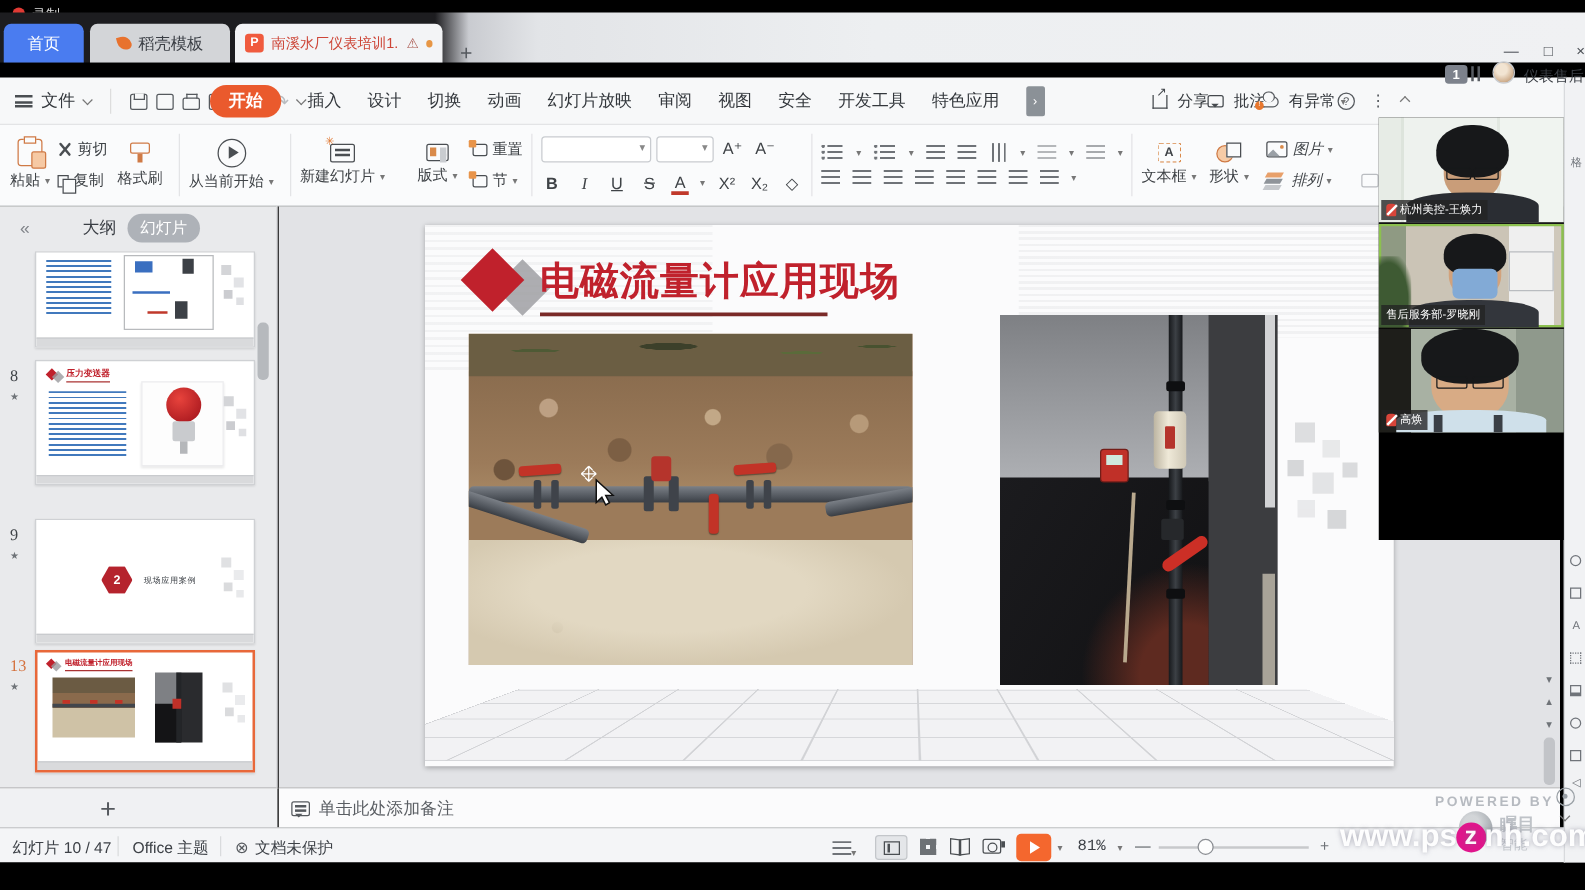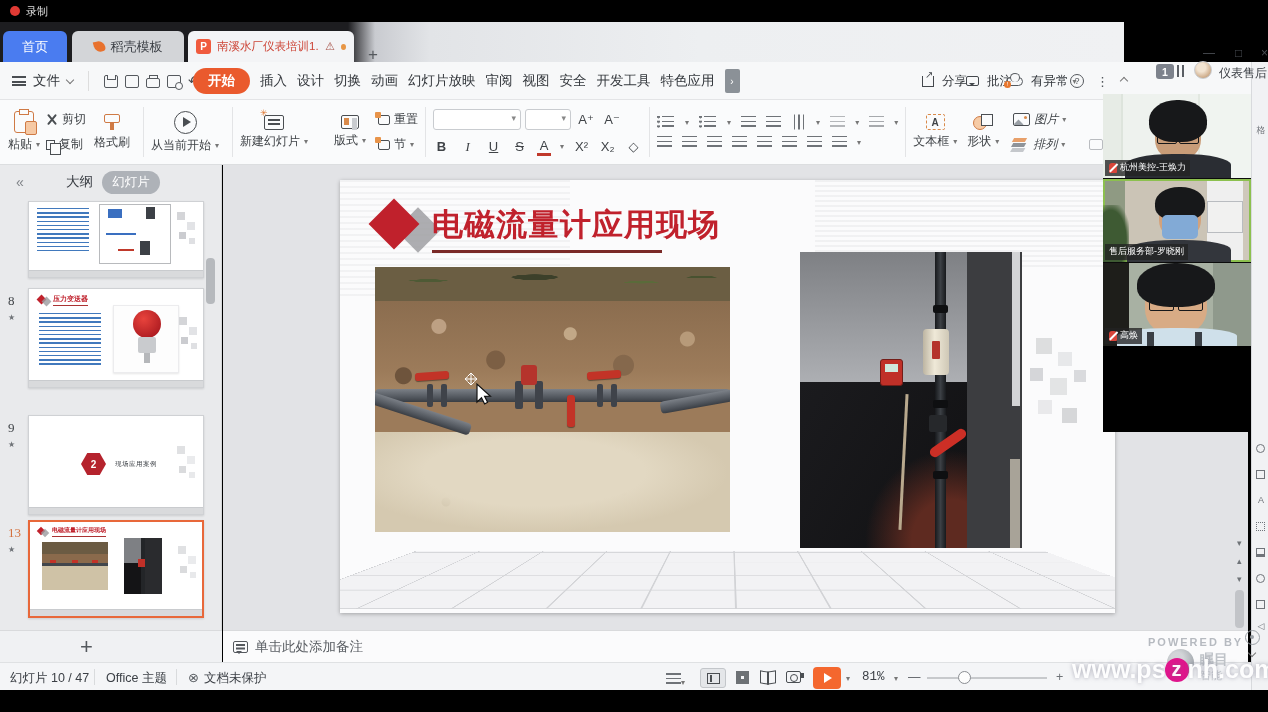--- a/index.html
+++ b/index.html
@@ -2,21 +2,21 @@
 <html><head>
 <meta charset="utf-8">
 <style>
   *{margin:0;padding:0;box-sizing:border-box;}
   html,body{width:1268px;height:712px;overflow:hidden;background:#000;font-family:"Liberation Sans","DejaVu Sans",sans-serif;}
   
   #recbar{position:absolute;left:0;top:0;width:1268px;height:22px;background:#000;display:flex;align-items:center;gap:6px;padding-left:10px;z-index:5;}
   #recbar .dot{width:10px;height:10px;border-radius:50%;background:#e03a34;}
   #recbar .lbl{color:#ddd;font-size:11px;}
   
-  #tabbar{position:absolute;left:0;top:22px;width:1124px;height:40px;background:linear-gradient(90deg,#1d1d20 0,#1d1d20 348px,#c9cbd0 375px,#e2e4e7 430px,#edeff1 700px,#f0f1f3 100%);z-index:5;}
+  #tabbar{position:absolute;left:0;top:10px;width:1268px;height:40px;background:linear-gradient(90deg,#1d1d20 0,#1d1d20 348px,#c9cbd0 375px,#e2e4e7 430px,#edeff1 700px,#f0f1f3 100%);z-index:5;}
   .tab{position:absolute;top:9px;height:31px;border-radius:6px 6px 0 0;display:flex;align-items:center;justify-content:center;font-size:13px;gap:6px;padding:0 8px;}
   #tab-home{left:3px;width:64px;background:#4a7cf0;color:#fff;}
   #tab-shell{left:72px;width:112px;background:#d3d5d8;color:#3a3e44;}
   .leaf{width:11px;height:11px;background:#e8722e;border-radius:0 70% 4px 70%;transform:rotate(-15deg);}
   #tab-doc{left:188px;width:166px;background:#f3f4f6;color:#cd4537;font-size:11.5px;justify-content:flex-start;}
   .plogo{min-width:15px;height:15px;background:#f05b3e;border-radius:3px;color:#fff;font-size:10px;font-weight:bold;display:flex;align-items:center;justify-content:center;}
   #tab-doc .fname{white-space:nowrap;overflow:hidden;max-width:104px;}
   #tab-doc .warn{color:#a8544a;font-size:11px;}
   #tab-doc .odot{width:6px;height:6px;border-radius:50%;background:#e79645;}
   #tab-new{position:absolute;left:368px;top:26px;font-size:17px;color:#55595e;line-height:14px;}
@@ -272,21 +272,21 @@
     <span class="msep"></span>
     <span class="qicon save"></span>
     <span class="qicon"></span>
     <span class="qicon printer"></span>
     <span class="qicon preview"></span>
     <span class="arrowch">↶</span>
       <span class="dd">▾</span>
     <span class="arrowch" style="color:#b9bcc0;">↷</span>
     <span class="chev" style="margin-top:-3px;"></span>
   </div>
-  <div class="mrow" style="left:193px;gap:10px;">
+  <div class="mrow" style="left:168px;gap:21px;">
     <span class="mtab active">开始</span>
     <span class="mtab">插入</span>
     <span class="mtab">设计</span>
     <span class="mtab">切换</span>
     <span class="mtab">动画</span>
     <span class="mtab">幻灯片放映</span>
     <span class="mtab">审阅</span>
     <span class="mtab">视图</span>
     <span class="mtab">安全</span>
     <span class="mtab">开发工具</span>

